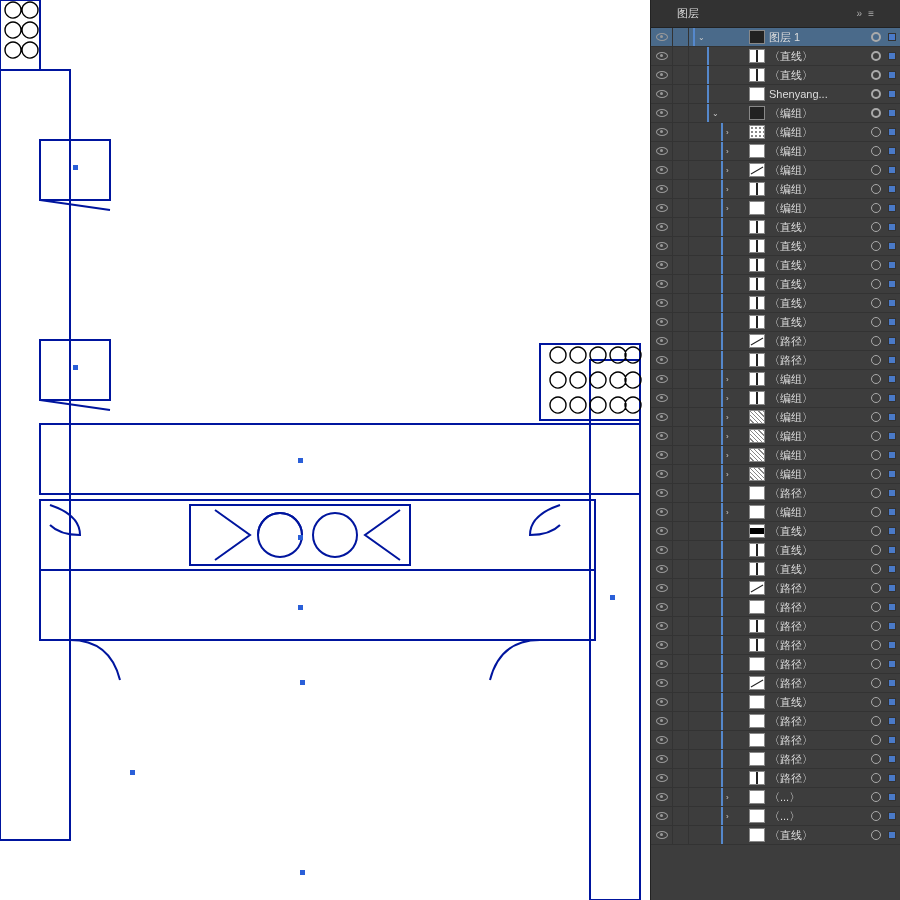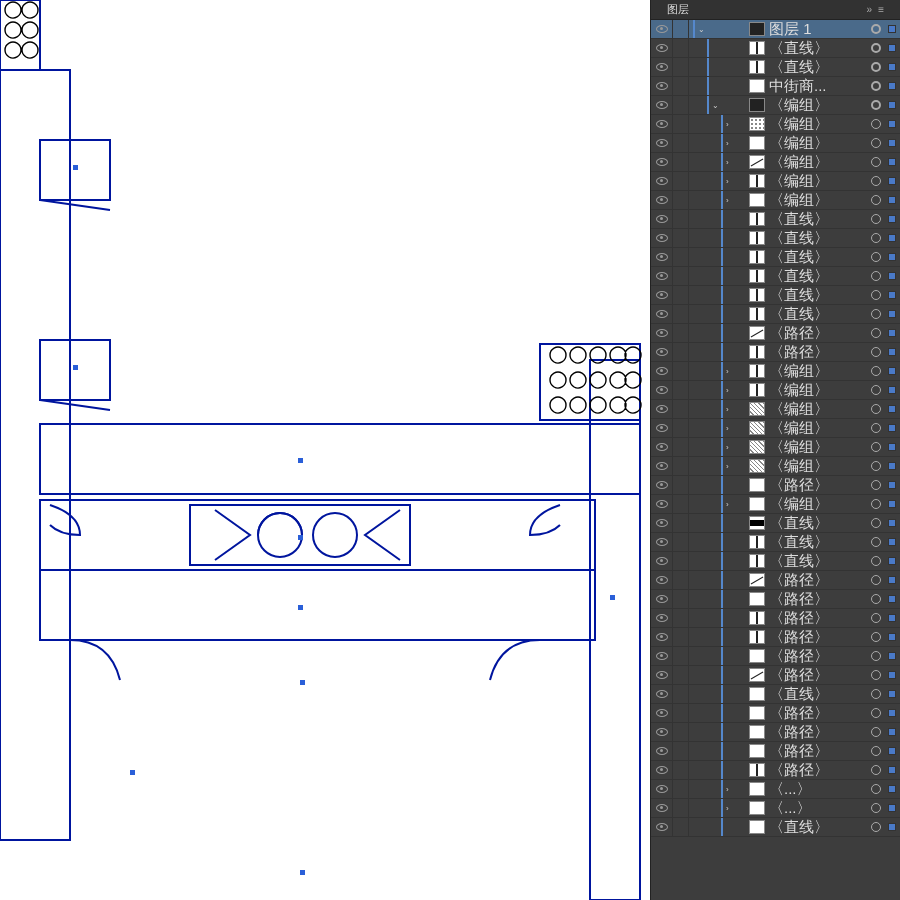--- a/index.html
+++ b/index.html
@@ -21,25 +21,25 @@
   }
   .canvas-area svg { display: block; }
   .panel {
     width: 250px;
     background: #3d3d3d;
     display: flex;
     flex-direction: column;
     border-left: 1px solid #222;
   }
   .panel-header {
-    height: 20px;
+    height: 28px;
     background: #323232;
     display: flex;
     align-items: center;
-    padding: 0 16px;
+    padding: 0 26px;
     border-bottom: 1px solid #222;
   }
   .panel-header .title { font-size: 11px; color: #ddd; }
   .panel-header .spacer { flex: 1; }
   .panel-header .chev { font-size: 10px; color: #aaa; margin-left: 6px; cursor: pointer; }
   .layer-list {
     flex: 1;
     overflow-y: auto;
     background: #3d3d3d;
   }
@@ -113,21 +113,21 @@
     overflow: hidden;
   }
   .thumb.dark { background: #222; }
   .thumb .line-v { width: 2px; height: 100%; background: #222; }
   .thumb .line-d { width: 140%; height: 1px; background: #222; transform: rotate(-30deg); }
   .thumb .bigline { width: 100%; height: 6px; background: #000; }
   .thumb.pattern { background: repeating-linear-gradient(45deg,#fff,#fff 2px,#888 2px,#888 3px); }
   .thumb.dots { background: radial-gradient(#888 30%, #fff 30%); background-size: 4px 4px; }
   .layer-name {
     flex: 1;
-    font-size: 15px;
+    font-size: 11px;
     color: #ddd;
     white-space: nowrap;
     overflow: hidden;
   }
   .target-col {
     width: 16px;
     display: flex;
     align-items: center;
     justify-content: center;
   }
@@ -275,21 +275,21 @@
       </div>
       <div class="layer-row">
         <div class="vis-col">
           <div class="eye"></div>
         </div>
         <div class="lock-col"></div>
         <div class="hier-col">
           <div class="hier-line" style="margin-left: 18px;"></div>
         </div>
         <div class="thumb"></div>
-        <div class="layer-name">中街商...</div>
+        <div class="layer-name">Shenyang...</div>
         <div class="target-col">
           <div class="target-ring filled"></div>
         </div>
         <div class="sel-col">
           <div class="sel-box"></div>
         </div>
       </div>
       <div class="layer-row">
         <div class="vis-col">
           <div class="eye"></div>

